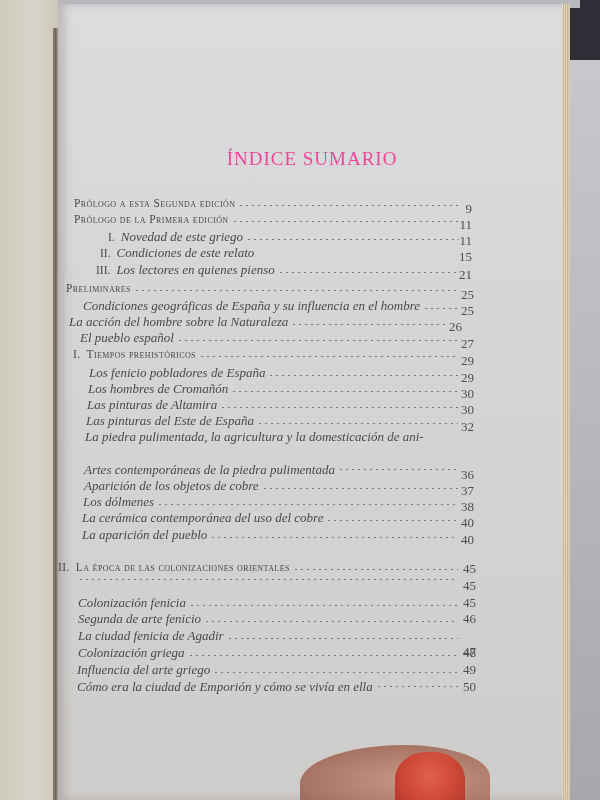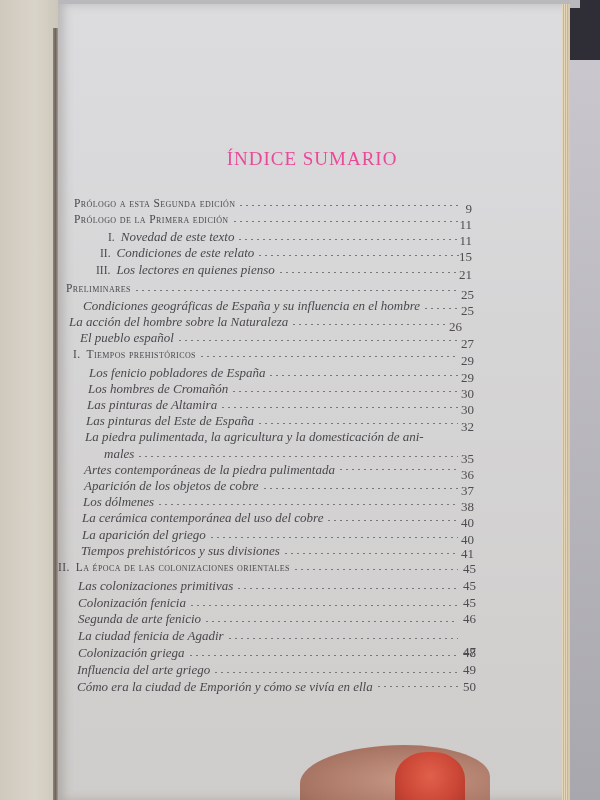--- a/index.html
+++ b/index.html
@@ -87,26 +87,26 @@
     <span class="num" style="left:372px; top:4px;">9</span>
   </div>
 
   <div class="row" style="left:74px; top:213px; width:385px;">
     <span class="label sc">Prólogo de la Primera edición</span>
     <span class="leader"></span>
     <span class="num" style="left:372px; top:4px;">11</span>
   </div>
 
   <div class="row" style="left:108px; top:229px; width:351px;">
-    <span class="label it"><span class="roman">I.</span><span>Novedad de este texto</span></span>
+    <span class="label it"><span class="roman">I.</span><span>Novedad de este griego</span></span>
     <span class="leader"></span>
     <span class="num" style="left:338px; top:4px;">11</span>
   </div>
 
-  <div class="row" style="left:100px; top:245px; width:359px;">
+  <div class="row" style="left:100px; top:245px; width:359px;flex-direction:column;">
     <span class="label it"><span class="roman">II.</span><span>Condiciones de este relato</span></span>
     <span class="leader"></span>
     <span class="num" style="left:346px; top:4px;">15</span>
   </div>
 
   <div class="row" style="left:96px; top:262px; width:363px;">
     <span class="label it"><span class="roman">III.</span><span>Los lectores en quienes pienso</span></span>
     <span class="leader"></span>
     <span class="num" style="left:350px; top:5px;">21</span>
   </div>
@@ -161,25 +161,20 @@
 
   <div class="row" style="left:86px; top:413px; width:372px;">
     <span class="label it">Las pinturas del Este de España</span>
     <span class="leader"></span>
     <span class="num" style="left:362px; top:6px;">32</span>
   </div>
 
   <div class="row" style="left:85px; top:429px; width:380px;">
     <span class="label it">La piedra pulimentada, la agricultura y la domesticación de ani-</span>
   </div>
-  <div class="row" style="left:104px; top:446px; width:354px;">
-    <span class="label it">males</span>
-    <span class="leader"></span>
-    <span class="num" style="left:344px; top:5px;">35</span>
-  </div>
 
   <div class="row" style="left:84px; top:462px; width:374px;align-items:center;">
     <span class="label it">Artes contemporáneas de la piedra pulimentada</span>
     <span class="leader"></span>
     <span class="num" style="left:364px; top:5px;">36</span>
   </div>
 
   <div class="row" style="left:84px; top:478px; width:374px;">
     <span class="label it">Aparición de los objetos de cobre</span>
     <span class="leader"></span>
@@ -192,39 +187,33 @@
     <span class="num" style="left:365px; top:5px;">38</span>
   </div>
 
   <div class="row" style="left:82px; top:510px; width:376px;">
     <span class="label it">La cerámica contemporánea del uso del cobre</span>
     <span class="leader"></span>
     <span class="num" style="left:366px; top:5px;">40</span>
   </div>
 
   <div class="row" style="left:82px; top:527px; width:376px;">
-    <span class="label it">La aparición del griego</span>
+    <span class="label it">La aparición del pueblo</span>
     <span class="leader"></span>
     <span class="num" style="left:366px; top:5px;">40</span>
   </div>
 
-  <div class="row" style="left:81px; top:543px; width:377px;">
-    <span class="label it">Tiempos prehistóricos y sus divisiones</span>
-    <span class="leader"></span>
-    <span class="num" style="left:367px; top:3px;">41</span>
-  </div>
 
   <div class="row" style="left:58px; top:561px; width:400px;">
     <span class="label sc"><span class="roman">II.</span><span>La época de las colonizaciones orientales</span></span>
     <span class="leader"></span>
     <span class="num" style="left:392px; top:0px;">45</span>
   </div>
 
   <div class="row" style="left:78px; top:578px; width:380px;">
-    <span class="label it">Las colonizaciones primitivas</span>
     <span class="leader"></span>
     <span class="num" style="left:372px; top:0px;">45</span>
   </div>
 
   <div class="row" style="left:78px; top:595px; width:380px;">
     <span class="label it">Colonización fenicia</span>
     <span class="leader"></span>
     <span class="num" style="left:372px; top:0px;">45</span>
   </div>
 

